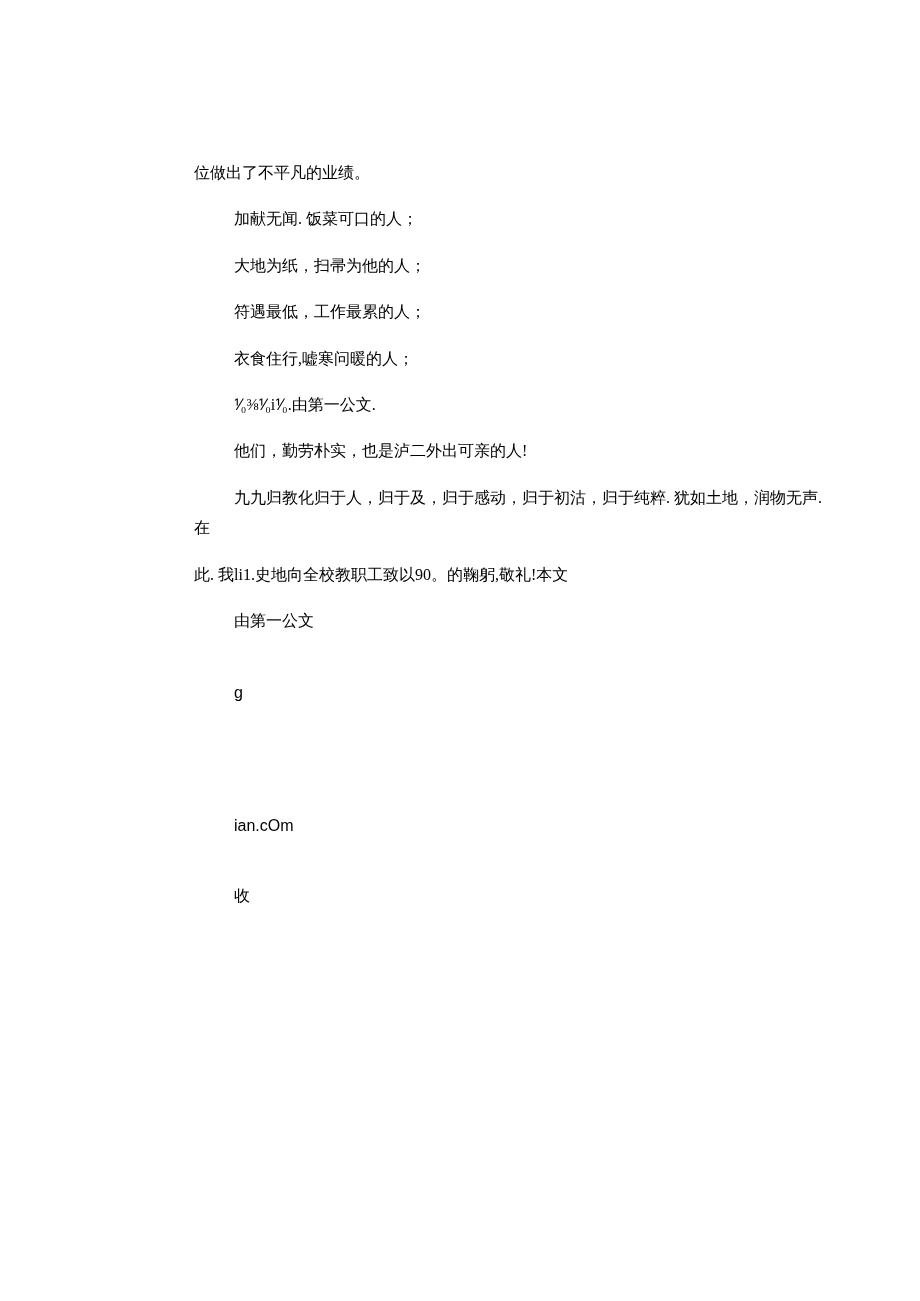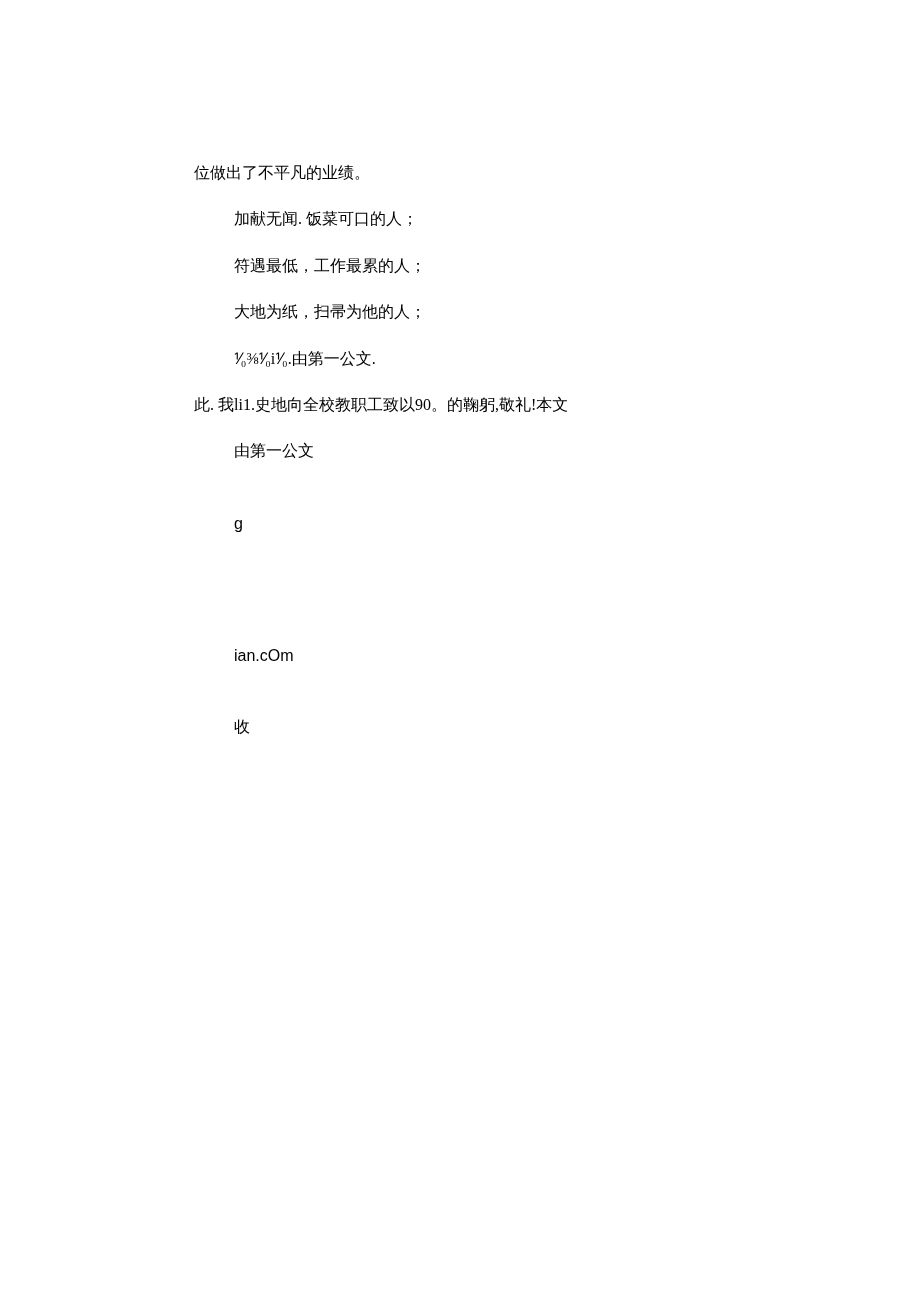--- a/index.html
+++ b/index.html
@@ -32,23 +32,26 @@
     .latin {
       font-family: Arial, sans-serif;
     }
   </style>
 </head>
 <body>
 
 <div class="document">
   <span class="line no-indent">位做出了不平凡的业绩。</span>
   <span class="line indent">加献无闻. 饭菜可口的人；</span>
+  <span class="line indent">大地为纸，扫帚为他的人；</span>
   <span class="line indent">符遇最低，工作最累的人；</span>
-  <span class="line indent">大地为纸，扫帚为他的人；</span>
+  <span class="line indent">衣食住行,嘘寒问暖的人；</span>
   <span class="line indent">⅟₀⅜⅟₀i⅟₀.由第一公文.</span>
+  <span class="line indent">他们，勤劳朴实，也是泸二外出可亲的人!</span>
+  <span class="line indent">九九归教化归于人，归于及，归于感动，归于初沽，归于纯粹. 犹如土地，润物无声. 在</span>
   <span class="line no-indent">此. 我li1.史地向全校教职工致以90。的鞠躬,敬礼!本文</span>
   <span class="line indent">由第一公文</span>
 
   <div style="height: 10px;"></div>
   <span class="line indent latin">g</span>
 
   <div style="height: 70px;"></div>
   <span class="line indent latin">ian.cOm</span>
 
   <div style="height: 8px;"></div>

